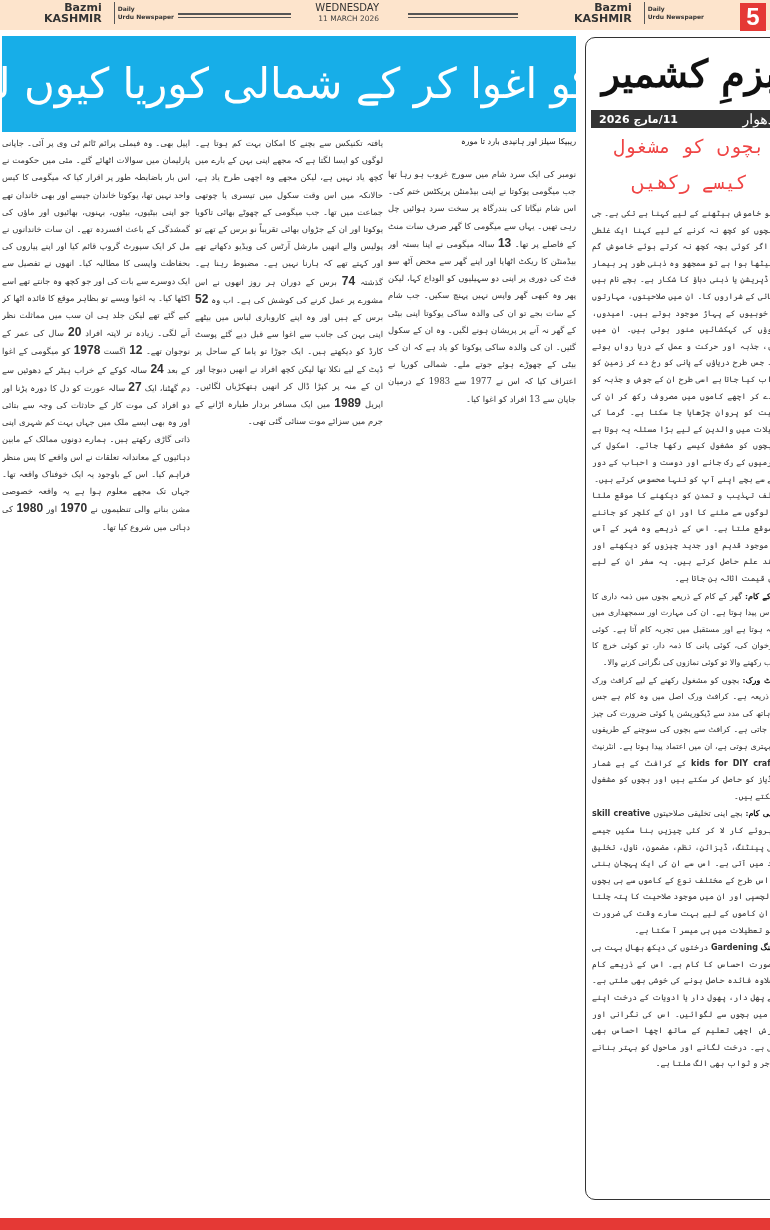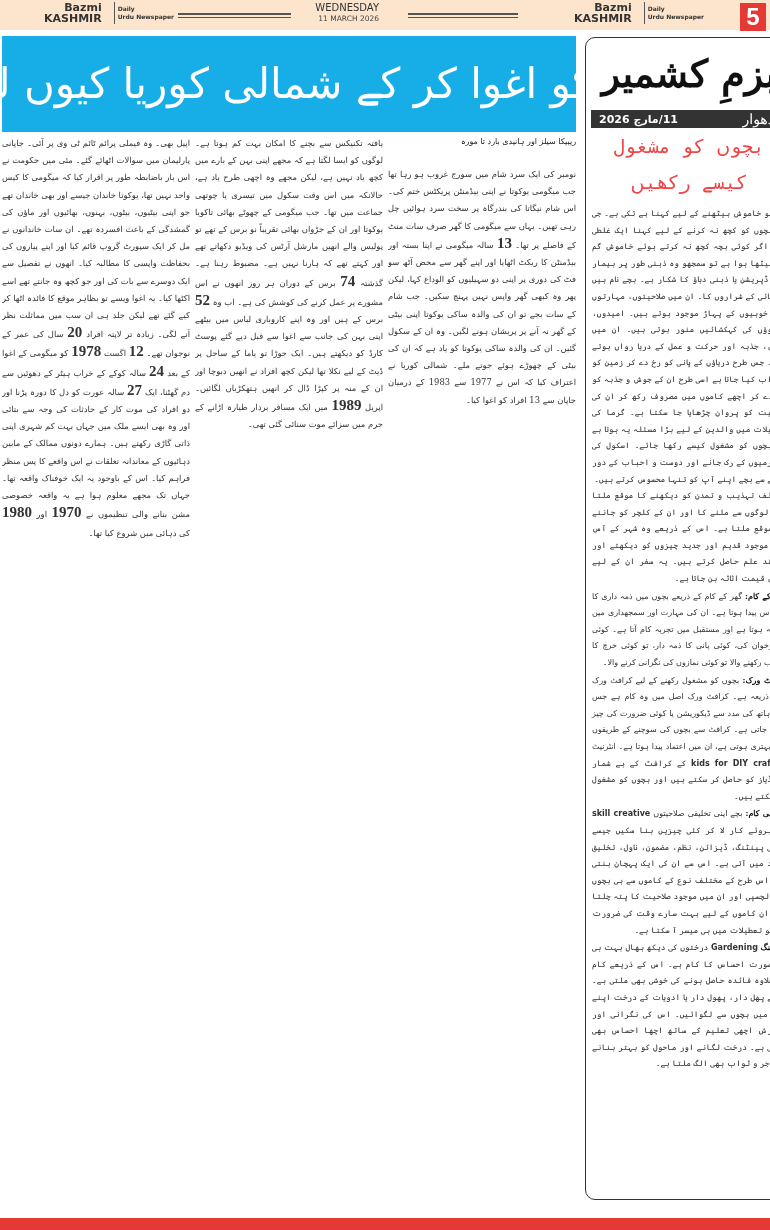--- a/index.html
+++ b/index.html
@@ -23,21 +23,21 @@
 
   
   .banner { position: absolute; left: 2px; top: 36px; width: 574px; height: 96px; background: #17aee8; direction: rtl; display: flex; align-items: center; justify-content: center; }
   .banner h1 { color: #fff; font-family: "DejaVu Serif", serif; font-weight: normal; font-size: 42px; line-height: 60px; white-space: nowrap; letter-spacing: -1px; }
 
   
   .article { position: absolute; left: 2px; top: 135px; width: 574px; height: 1078px; display: flex; flex-direction: row-reverse; gap: 5px; }
   .col { flex: 1; direction: rtl; text-align: justify; font-family: "DejaVu Serif", serif; font-size: 8.4px; line-height: 17.2px; color: #333; overflow: hidden; }
   .col p { margin-bottom: 0; }
   .byline { font-size: 8px; line-height: 14px; color: #222; }
-  .col .num { font-family: Liberation Serif, serif; font-weight: bold; font-size: 15px; }
+  .col .num { font-family: Liberation Sans, sans-serif; font-weight: bold; font-size: 12px; }
   .col .gap { height: 17px; }
 
   
   .sidebar { position: absolute; left: 585px; top: 37px; width: 208px; height: 1163px; border: 1.5px solid #333; border-radius: 10px; overflow: hidden; }
   .sb-logo { direction: rtl; text-align: center; font-family: "DejaVu Serif", serif; font-weight: bold; font-size: 38px; line-height: 60px; margin-top: 6px; color: #111; }
   .sb-datebar { margin: 6px 5px 0 5px; height: 18px; background: #333; color: #fff; display: flex; justify-content: space-between; align-items: center; padding: 0 8px; direction: rtl; }
   .sb-datebar .weekday { font-size: 14px; font-family: "DejaVu Serif", serif; }
   .sb-datebar .sbdate { font-size: 11px; font-weight: bold; font-family: "DejaVu Sans", sans-serif; direction: rtl; }
   .sb-title { direction: rtl; text-align: center; font-family: Liberation Mono, monospace; font-size: 19px; line-height: 36px; margin-top: 2px; color: #ef4444; }
   .sb-body { direction: rtl; text-align: justify; font-family: "DejaVu Serif", serif; font-size: 8px; line-height: 16.6px; color: #333; padding: 4px 6px; }

